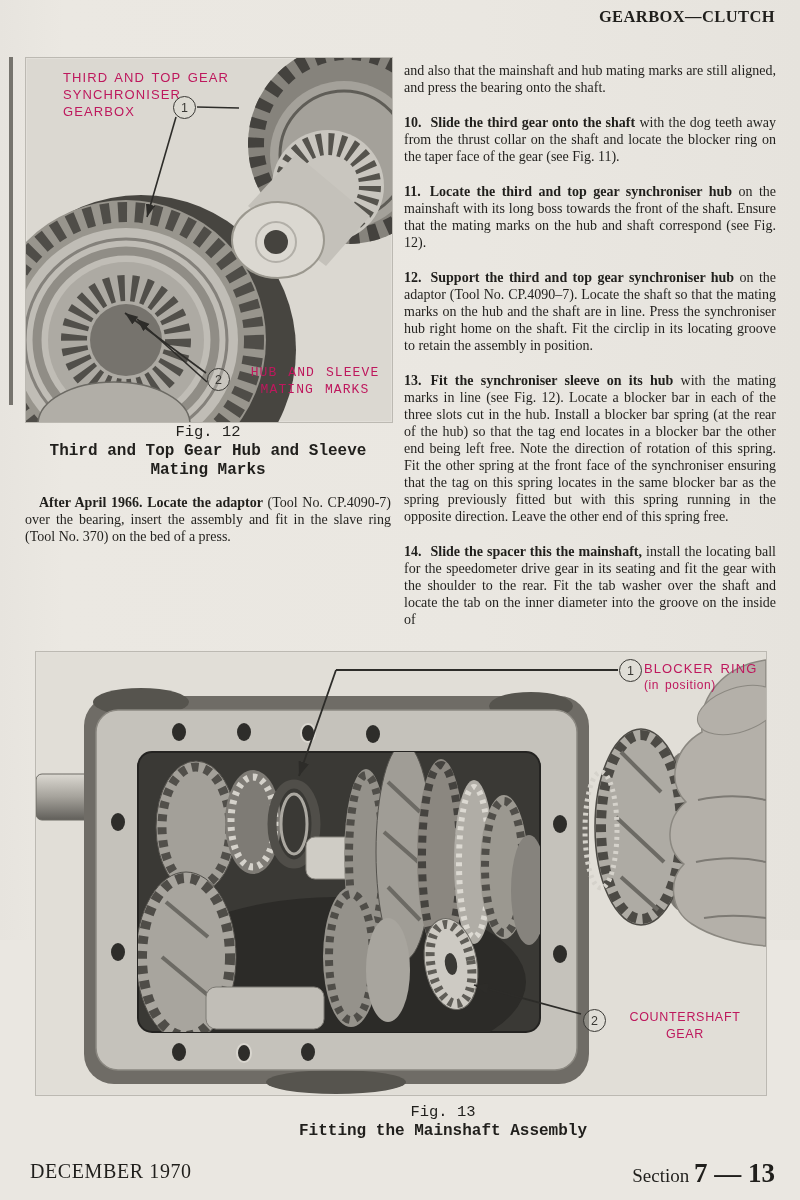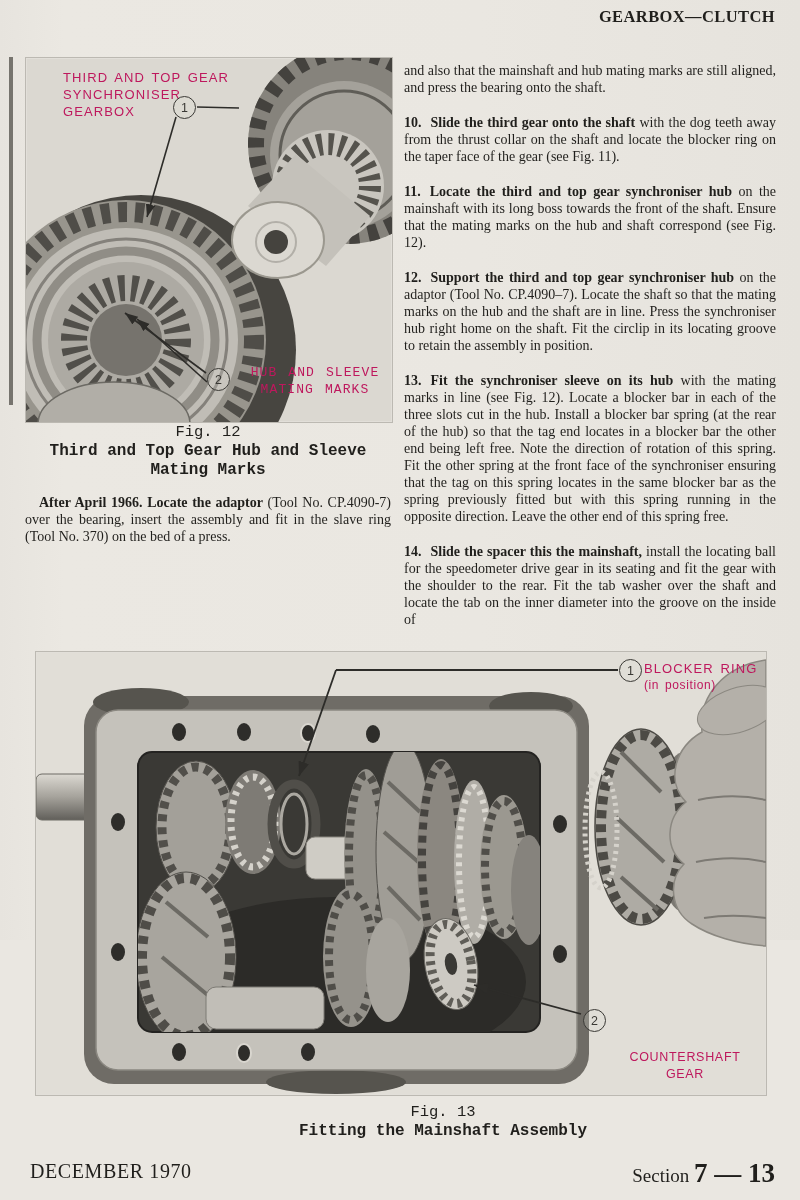--- a/index.html
+++ b/index.html
@@ -237,21 +237,21 @@
         <line x1="545" y1="362" x2="438" y2="333" marker-end="url(#arr13)"></line>
       </g>
     </svg>
 
     <div class="conum" style="left:583px;top:7px;">1</div>
     <div class="co" style="left:608px;top:8px;width:118px;text-align:left;">
       <span style="display:block">BLOCKER RING</span>
       <span class="sub" style="display:block">(in position)</span>
     </div>
     <div class="conum" style="left:547px;top:357px;">2</div>
-    <div class="co" style="left:572px;top:357px;width:154px;text-align:center;font-size:12.5px;letter-spacing:.7px;margin-top:40px;">
+    <div class="co" style="left:572px;top:357px;width:154px;text-align:center;font-size:12.5px;letter-spacing:.7px;">
       <span style="display:block">COUNTERSHAFT GEAR</span>
     </div>
   </div>
 
   <div class="caption caption13">
     <span class="figno">Fig. 13</span>
     <span class="title">Fitting the Mainshaft Assembly</span>
   </div>
 
   <div class="ftr-left">DECEMBER 1970</div>

